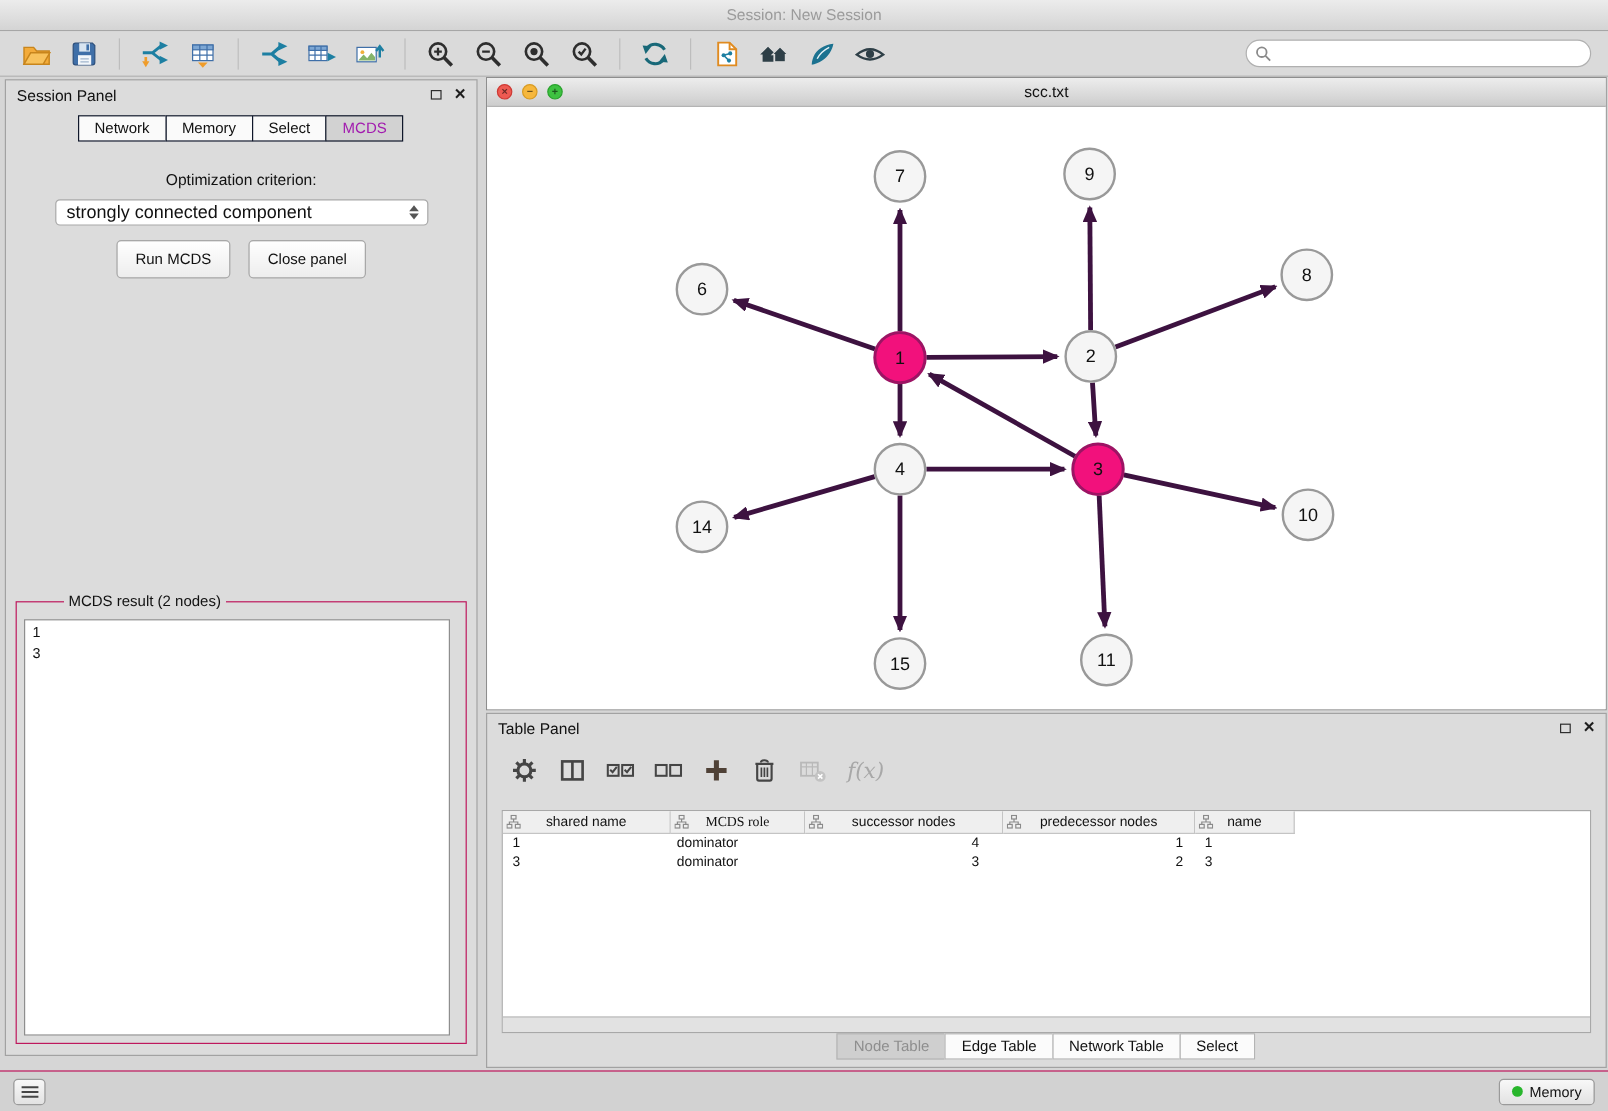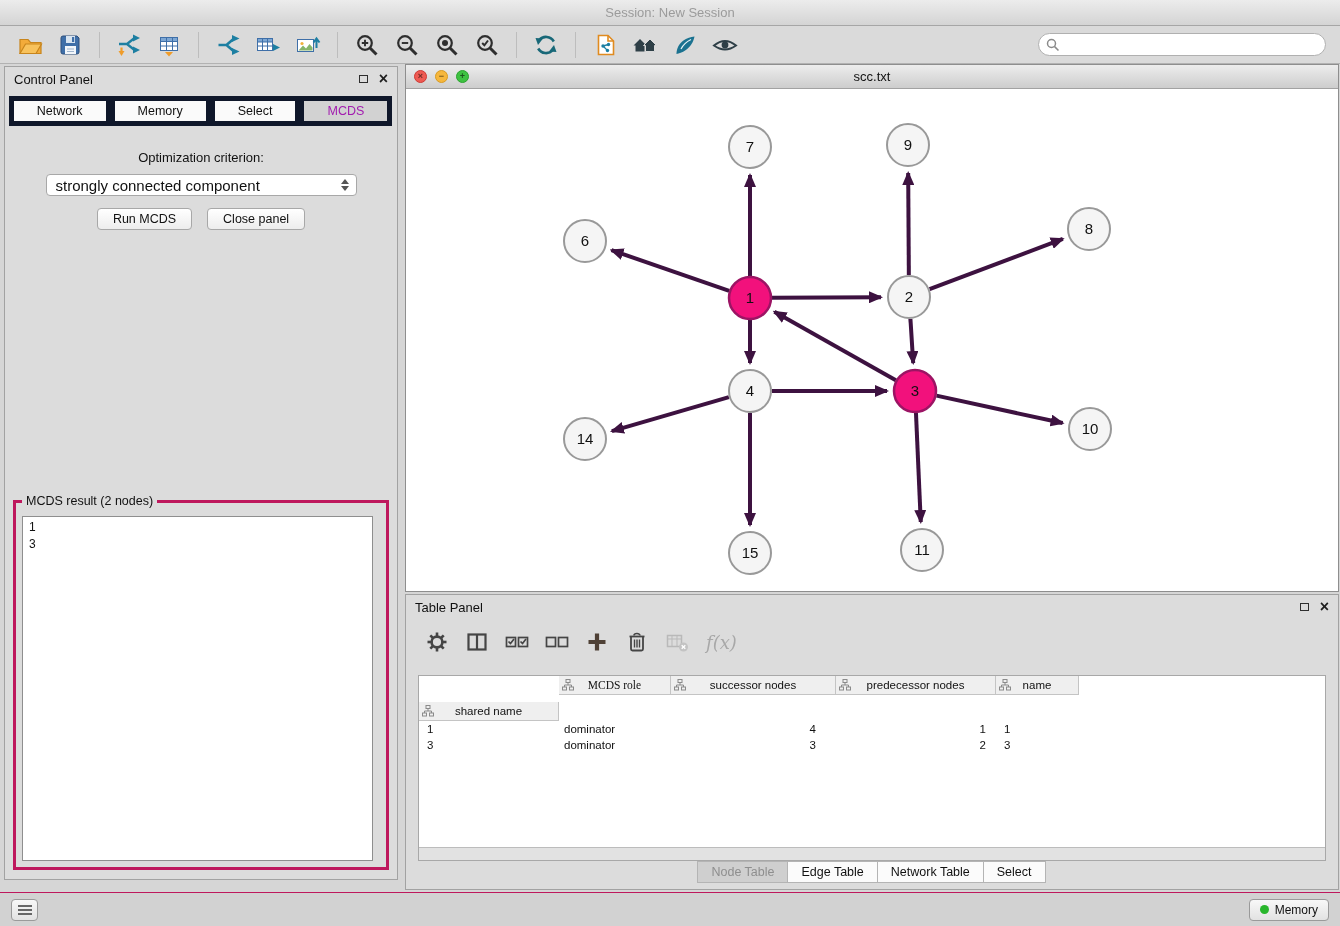--- a/index.html
+++ b/index.html
@@ -56,49 +56,50 @@
   .close-x { font-size: 16px; font-weight: bold; color: #1e1e1e; line-height: 14px; cursor: pointer; }
   
   .control-panel {
     position: absolute; left: 4px; top: 66px;
     width: 394px; height: 814px;
     background: #dcdcdc;
     border: 1px solid #a2a2a2;
   }
   .cp-tabs { display: flex; justify-content: center; margin-top: 5px; }
   .cp-tab {
-    border: 5px solid #0f172a; background: #fafafa;
-    padding: 3px 23px; font-size: 12.5px; color: #111;
+    border: 1px solid #0f172a; background: #fafafa;
+    padding: 3px 13px; font-size: 12.5px; color: #111;
     margin-left: -1px; cursor: pointer;
   }
   .cp-tab.active { background: #d2d2d2; color: #a21caf; }
   .cp-label { text-align: center; font-size: 13px; margin-top: 24px; }
   .dropdown {
     width: 311px; height: 22px;
     margin: 9px auto 0;
     background: #fff;
     border: 1px solid #a8a8a8; border-radius: 4px;
     display: flex; align-items: center;
     padding: 0 9px; font-size: 15px;
     position: relative; cursor: pointer;
   }
   .dd-arrows { position: absolute; right: 7px; top: 4px; display: flex; flex-direction: column; gap: 2px; }
   .dd-arrows .up   { width: 0; height: 0; border-left: 4px solid transparent; border-right: 4px solid transparent; border-bottom: 5px solid #555; }
   .dd-arrows .down { width: 0; height: 0; border-left: 4px solid transparent; border-right: 4px solid transparent; border-top: 5px solid #555; }
   .cp-buttons { display: flex; justify-content: center; gap: 15px; margin-top: 12px; }
   .pbtn {
-    height: 22px; padding: 0 15px;
+    height: 32px; padding: 0 15px;
     border: 1px solid #a8a8a8; border-radius: 4px;
     background: linear-gradient(#ffffff, #ededed);
     font-size: 12.5px; font-family: inherit; color: #111;
     cursor: pointer;
   }
   .result-box {
     position: absolute; left: 8px; right: 8px; top: 427px; bottom: 9px;
-    border: 3px solid #be185d;
+    border: 1px solid #be185d;
+    padding-left: 33px;
   }
   .result-box legend { font-size: 12.5px; padding: 0 4px; margin-left: 6px; }
   .result-list {
     position: absolute; left: 6px; right: 13px; top: 8px; bottom: 6px;
     background: #fff; border: 1px solid #8e8e8e;
     font-size: 12px; line-height: 17px;
     padding: 2px 6px;
     overflow: hidden;
   }
   
@@ -341,21 +342,21 @@
     <svg width="14" height="14" viewBox="0 0 14 14">
       <circle cx="5.5" cy="5.5" r="4" fill="none" stroke="#8a8a8a" stroke-width="1.5"></circle>
       <line x1="8.6" y1="8.6" x2="12.5" y2="12.5" stroke="#8a8a8a" stroke-width="1.5"></line>
     </svg>
     <input placeholder="" style="">
   </div>
 </div>
 
 <div class="control-panel">
   <div class="panel-header">
-    <span>Control Panel</span>
+    <span>Session Panel</span>
     <span class="win-btns">
       <span class="float-btn"></span>
       <span class="close-x">×</span>
     </span>
   </div>
   <div class="cp-tabs">
       <div class="cp-tab">Network</div>
       <div class="cp-tab">Memory</div>
       <div class="cp-tab">Select</div>
       <div class="cp-tab active">MCDS</div>
@@ -526,21 +527,21 @@
         <line x1="7" y1="4.5" x2="7" y2="15.5" stroke="#b9b9b9"></line>
         <line x1="12" y1="4.5" x2="12" y2="15.5" stroke="#b9b9b9"></line>
         <circle cx="18.5" cy="16" r="4.5" fill="#c3c3c3"></circle>
         <path d="M16.7 14.2 L20.3 17.8 M20.3 14.2 L16.7 17.8" stroke="#fff" stroke-width="1.4"></path>
       </svg>
     </button>
     <span class="fx">f(x)</span>
   </div>
   <div class="table-container">
     <div class="thead">
-        <div class="th" style="width: 140px; margin-top: 26px;">
+        <div class="th" style="width: 140px;">
           <svg width="12" height="12" viewBox="0 0 12 12">
             <g fill="none" stroke="#8a8a8a">
               <rect x="4" y="0.5" width="4" height="3"></rect>
               <rect x="0.5" y="8" width="4" height="3"></rect>
               <rect x="7.5" y="8" width="4" height="3"></rect>
               <path d="M6 3.5 v2.5 M2.5 8 V6 h7 v2"></path>
             </g>
           </svg>
           <span>shared name</span>
         </div>

